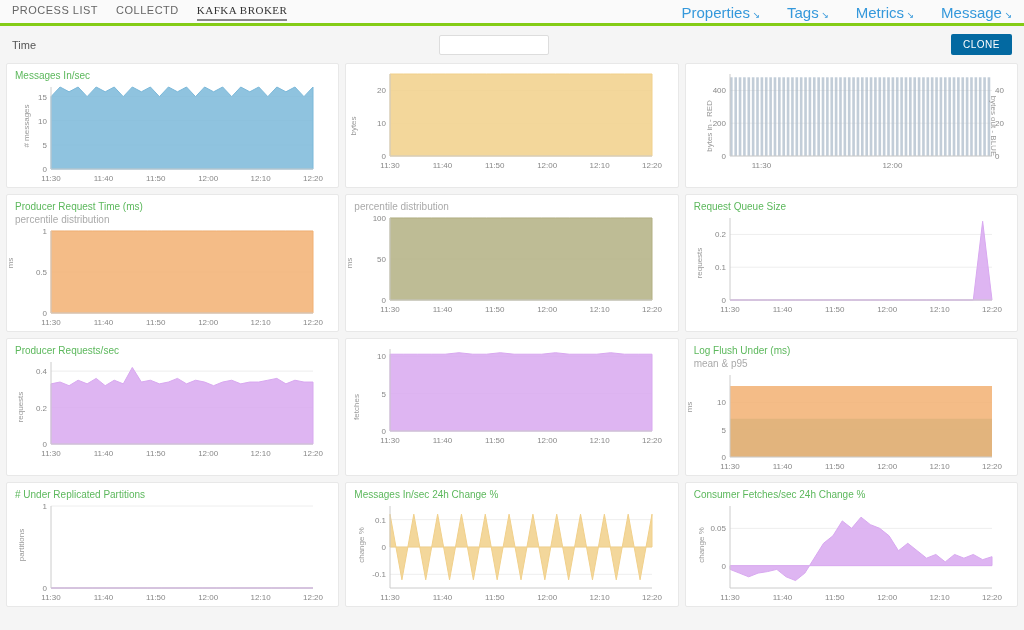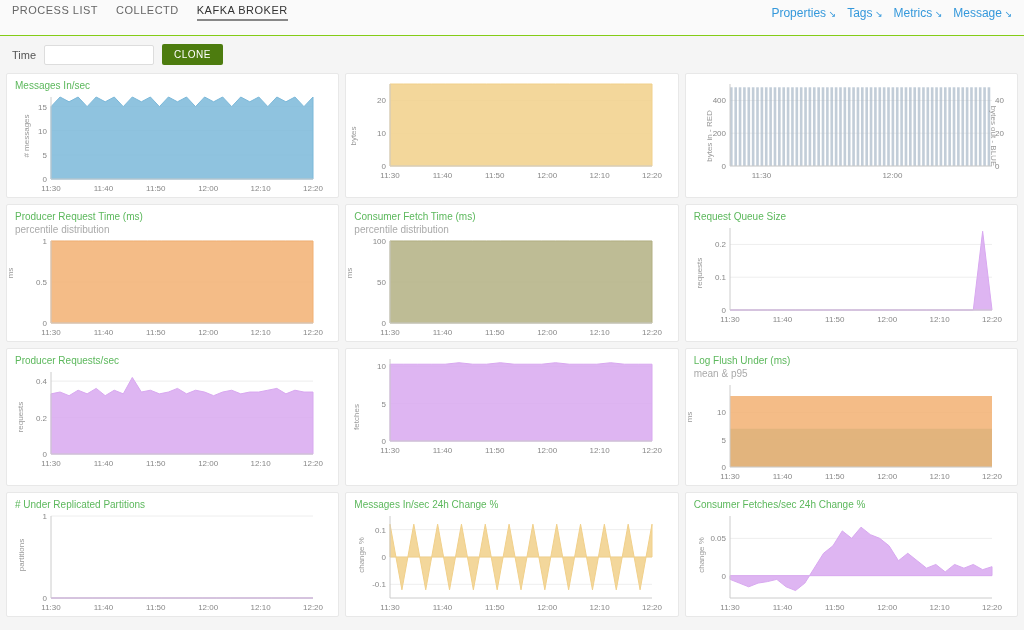--- a/index.html
+++ b/index.html
@@ -1,27 +1,27 @@
 <!DOCTYPE html>
 <html><head>
 <meta charset="utf-8">
 <style>
 * { box-sizing: border-box; margin: 0; padding: 0; }
 body { font-family: -apple-system, "Segoe UI", Arial, sans-serif; font-size: 11px; color: #333; background: #f5f5f5; width: 1024px; }
-.topbar { display: flex; align-items: center; padding: 4px 12px 14px; border-bottom: 1px solid #84cc16; background: #fafafa; }
+.topbar { display: flex; align-items: center; padding: 4px 12px 2px; border-bottom: 3px solid #84cc16; background: #fafafa; }
 .tabs { display: flex; gap: 18px; font-size: 11px; letter-spacing: 0.5px; }
 .tab { color: #666; cursor: pointer; padding-bottom: 3px; }
-.tab.active { color: #333; border-bottom: 2px solid #888; font-weight: 500; }
-.right-links { margin-left: auto; display: flex; gap: 11px; font-size: 12px; }
+.tab.active { color: #333; border-bottom: 2px solid #888; font-weight: 500; font-family: Liberation Serif, serif; }
+.right-links { margin-left: auto; display: flex; gap: 27px; font-size: 15px; }
 .right-links a { color: #3498db; text-decoration: none; cursor: pointer; }
 .right-links a::after { content: " ↘"; font-size: 9px; }
-.toolbar { display: flex; justify-content: flex-start; align-items: center; padding: 8px 12px; gap: 8px; }
+.toolbar { display: flex; justify-content: space-between; align-items: center; padding: 8px 12px; gap: 8px; }
 .time-label { color: #555; font-size: 11px; }
 .time-input { width: 110px; height: 20px; border: 1px solid #ddd; border-radius: 2px; padding: 2px 4px; font-size: 11px; }
-.clone-btn { background: #4d7c0f; color: #fff; border: none; padding: 5px 12px; border-radius: 2px; font-size: 10px; letter-spacing: 0.5px; cursor: pointer; }
+.clone-btn { background: #0369a1; color: #fff; border: none; padding: 5px 12px; border-radius: 2px; font-size: 10px; letter-spacing: 0.5px; cursor: pointer; }
 .grid { display: grid; grid-template-columns: repeat(3, 1fr); gap: 6px; padding: 0 6px 6px; }
 .panel { background: #fff; border: 1px solid #e8e8e8; border-radius: 2px; padding: 6px 8px 4px; position: relative; }
 .panel-title { color: #5cb85c; font-size: 10px; font-weight: 400; margin-bottom: 2px; }
 .panel-sub { color: #aaa; font-size: 10px; margin-bottom: 2px; }
 .ylabel { position: absolute; left: 0; top: 50%; transform: translate(-2px,-50%) rotate(-90deg); transform-origin: center; font-size: 8px; color: #999; white-space: nowrap; }
 .ylabel2 { position: absolute; right: -2px; top: 50%; transform: translate(4px,-50%) rotate(90deg); transform-origin: center; font-size: 8px; color: #999; white-space: nowrap; }
 svg.chart { display: block; }
 .grid-line { stroke: #eee; stroke-width: 1; }
 .axis-line { stroke: #ccc; stroke-width: 1; }
 .tick-text { font-size: 8px; fill: #888; }
@@ -188,21 +188,20 @@
         <text class="tick-text" x="140.8" y="98" text-anchor="middle">11:50</text>
         <text class="tick-text" x="193.2" y="98" text-anchor="middle">12:00</text>
         <text class="tick-text" x="245.60000000000002" y="98" text-anchor="middle">12:10</text>
         <text class="tick-text" x="298" y="98" text-anchor="middle">12:20</text>
         <path d="M 36 86 L 36 4 L 49.78947368421053 4 L 63.578947368421055 4 L 77.36842105263158 4 L 91.15789473684211 4 L 104.94736842105263 4 L 118.73684210526315 4 L 132.5263157894737 4 L 146.31578947368422 4 L 160.10526315789474 4 L 173.89473684210526 4 L 187.6842105263158 4 L 201.4736842105263 4 L 215.26315789473685 4 L 229.05263157894737 4 L 242.8421052631579 4 L 256.63157894736844 4 L 270.42105263157896 4 L 284.2105263157895 4 L 298 4 L 298 86 Z" fill="#f2b072" fill-opacity="0.85" stroke="#f2b072" stroke-width="1"></path>
         <line class="axis-line" x1="36" y1="4" x2="36" y2="86"></line>
         <line class="axis-line" x1="36" y1="86" x2="298" y2="86"></line>
       </svg>
     </div>
     <div class="panel">
-      <div class="panel-title">Consumer Fetch Time (ms)</div>
       <div class="panel-sub">percentile distribution</div>
       <div class="ylabel">ms</div>
       <svg class="chart" width="310" height="100">
         <line class="grid-line" x1="36" y1="86" x2="298" y2="86"></line>
         <text class="tick-text" x="32" y="89" text-anchor="end">0</text>
         <line class="grid-line" x1="36" y1="45" x2="298" y2="45"></line>
         <text class="tick-text" x="32" y="48" text-anchor="end">50</text>
         <line class="grid-line" x1="36" y1="4" x2="298" y2="4"></line>
         <text class="tick-text" x="32" y="7" text-anchor="end">100</text>
         <text class="tick-text" x="36" y="98" text-anchor="middle">11:30</text>

